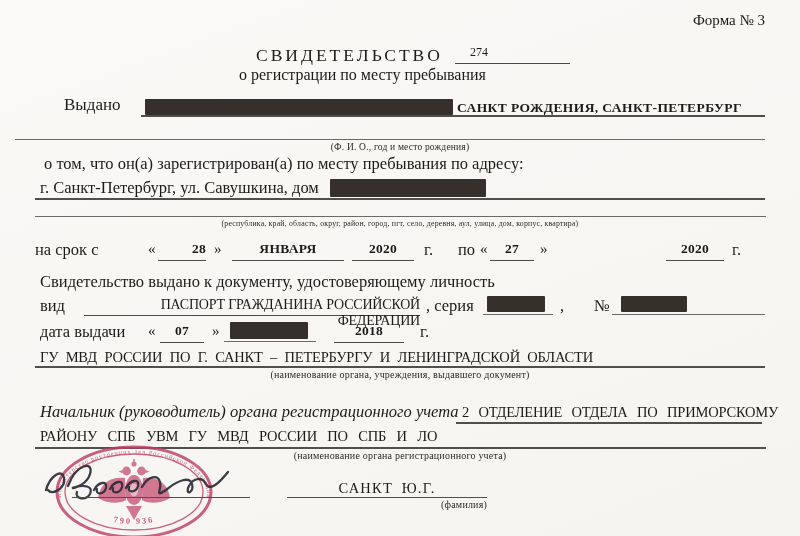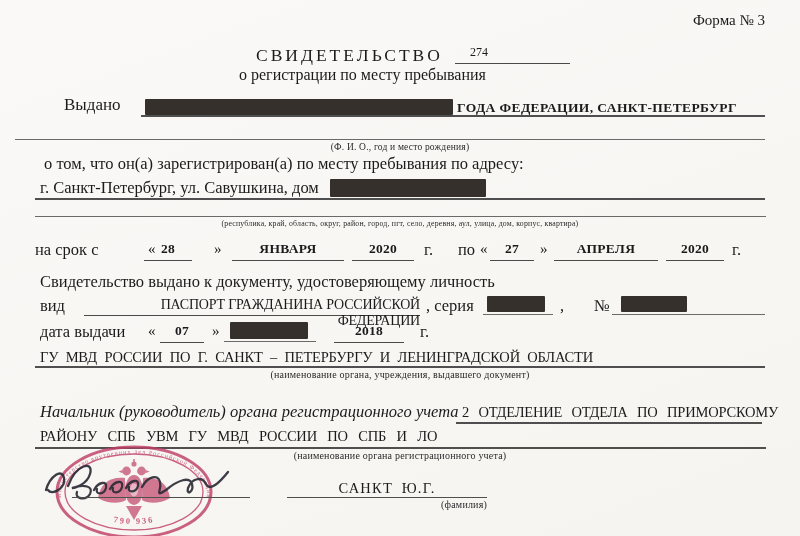--- a/index.html
+++ b/index.html
@@ -28,44 +28,43 @@
 <div class="page">
 
   <div class="abs t15" style="left:600px;top:12px;width:165px;text-align:right;">Форма № 3</div>
 
   <div class="abs" style="left:256px;top:45px;font-size:17.5px;letter-spacing:3px;">СВИДЕТЕЛЬСТВО</div>
   <div class="abs" style="left:455px;top:45px;width:115px;border-bottom:1.5px solid #4a4a4a;font-size:12px;padding-left:15px;box-sizing:border-box;height:19px;">274</div>
   <div class="abs" style="left:239px;top:66px;font-size:16px;">о регистрации по месту пребывания</div>
 
   <div class="abs" style="left:64px;top:95px;font-size:17px;">Выдано</div>
   <div class="redact" style="left:145px;top:99px;width:308px;height:16px;"></div>
-  <div class="abs" style="left:457px;top:100px;font-size:13.5px;font-weight:bold;letter-spacing:.4px;">ГОДА ФЕДЕРАЦИИ, САНКТ-ПЕТЕРБУРГ</div>
+  <div class="abs" style="left:457px;top:100px;font-size:13.5px;font-weight:bold;letter-spacing:.4px;">САНКТ РОЖДЕНИЯ, САНКТ-ПЕТЕРБУРГ</div>
   <div class="hr" style="left:141px;top:115px;width:624px;"></div>
   <div class="hr thin" style="left:15px;top:139px;width:750px;"></div>
   <div class="cap" style="left:0;top:142px;width:800px;font-size:9.5px;">(Ф. И. О., год и место рождения)</div>
 
   <div class="abs t16" style="left:44px;top:154px;">о том, что он(а) зарегистрирован(а) по месту пребывания по адресу:</div>
   <div class="abs t16" style="left:40px;top:178px;">г. Санкт-Петербург, ул. Савушкина, дом</div>
   <div class="redact" style="left:330px;top:179px;width:156px;height:18px;"></div>
   <div class="hr" style="left:35px;top:198px;width:730px;"></div>
   <div class="hr thin" style="left:35px;top:216px;width:731px;"></div>
   <div class="cap" style="left:15px;top:219px;width:770px;font-size:7.8px;">(республика, край, область, округ, район, город, пгт, село, деревня, аул, улица, дом, корпус, квартира)</div>
 
   <div class="abs t16" style="left:35px;top:240px;">на срок с</div>
   <div class="abs q" style="left:148px;top:241px;">«</div>
-  <div class="cell" style="left:144px;top:241px;width:48px;">28</div>
+  <div class="cell" style="left:158px;top:241px;width:48px;text-align:right;">28</div>
   <div class="abs q" style="left:214px;top:241px;">»</div>
   <div class="cell" style="left:232px;top:241px;width:112px;text-align:center;">ЯНВАРЯ</div>
   <div class="cell" style="left:352px;top:241px;width:62px;">2020</div>
   <div class="abs t16" style="left:424px;top:240px;">г.</div>
   <div class="abs t16" style="left:458px;top:240px;">по</div>
   <div class="abs q" style="left:480px;top:241px;">«</div>
   <div class="cell" style="left:490px;top:241px;width:44px;">27</div>
   <div class="abs q" style="left:540px;top:241px;">»</div>
-  <div class="cell" style="left:554px;top:241px;width:104px;">АПРЕЛЯ</div>
   <div class="cell" style="left:666px;top:241px;width:58px;">2020</div>
   <div class="abs t16" style="left:732px;top:240px;">г.</div>
 
   <div class="abs t16" style="left:40px;top:272px;">Свидетельство выдано к документу, удостоверяющему личность</div>
 
   <div class="abs t16" style="left:40px;top:296px;">вид</div>
   <div class="cellr" style="left:84px;top:297px;width:336px;font-size:14px;">ПАСПОРТ ГРАЖДАНИНА РОССИЙСКОЙ ФЕДЕРАЦИИ</div>
   <div class="abs t16" style="left:426px;top:296px;">, серия</div>
   <div class="redact" style="left:487px;top:296px;width:58px;height:16px;"></div>
   <div class="hr thin" style="left:483px;top:314px;width:70px;"></div>

